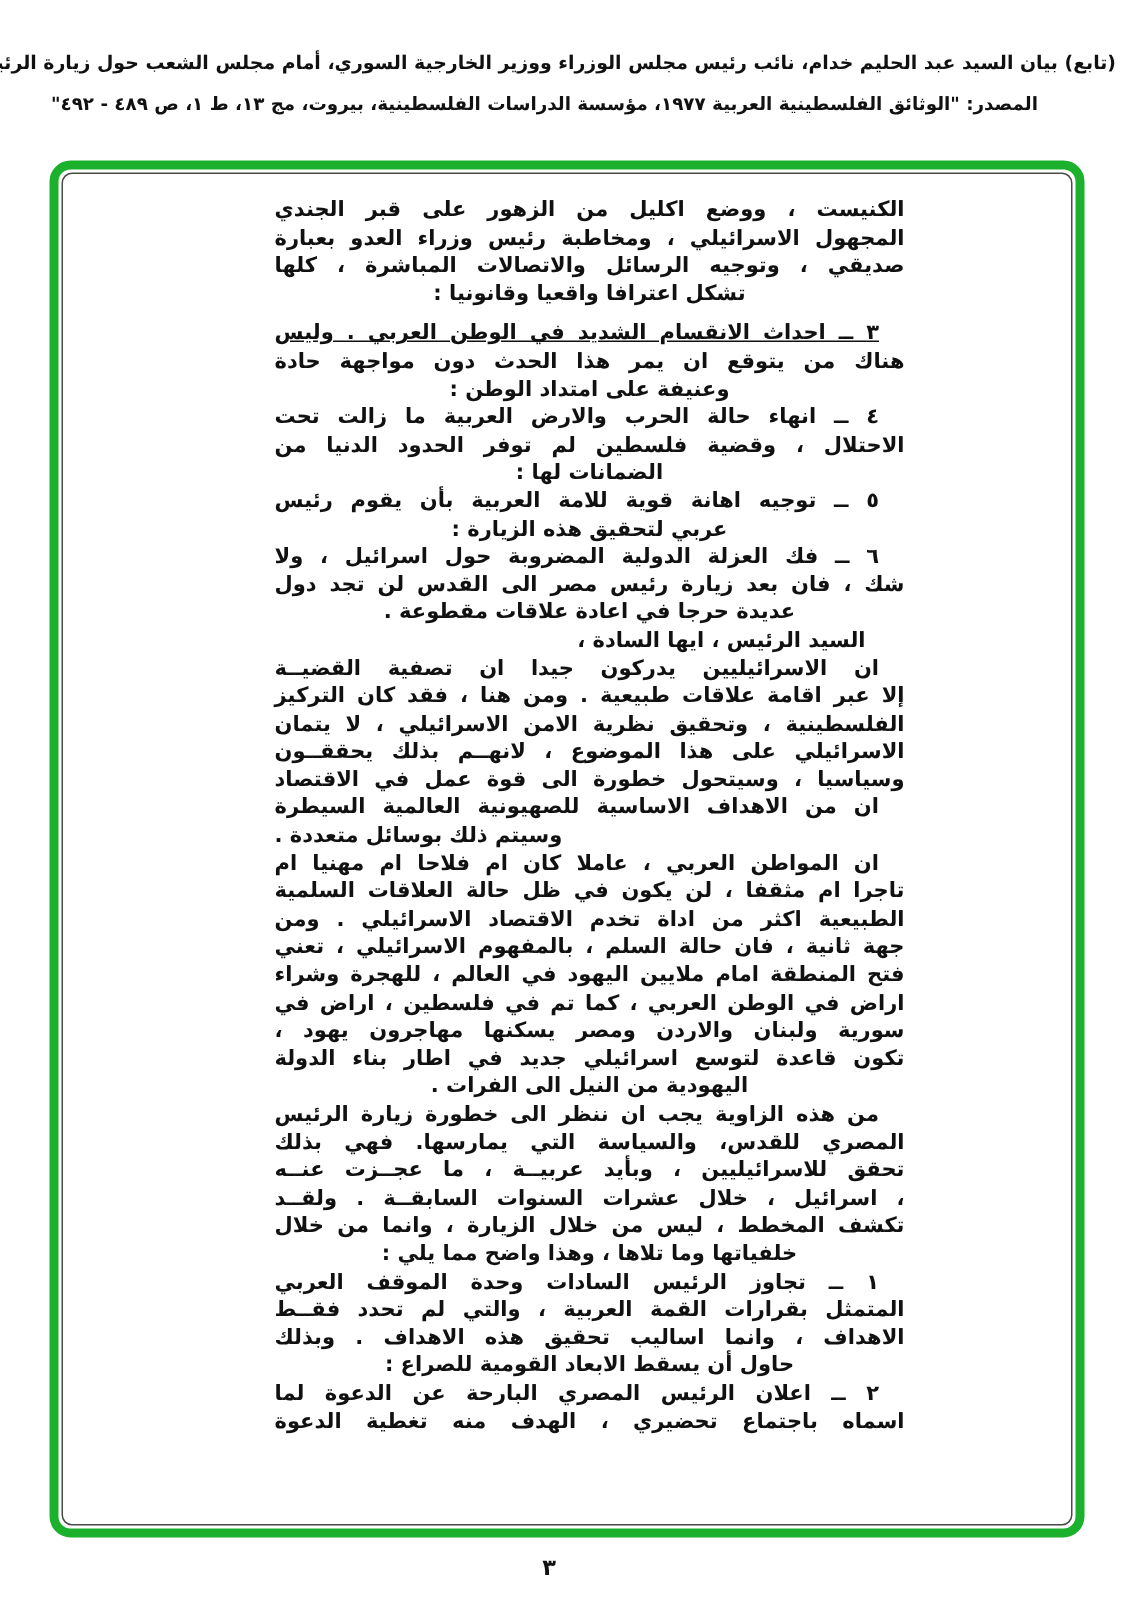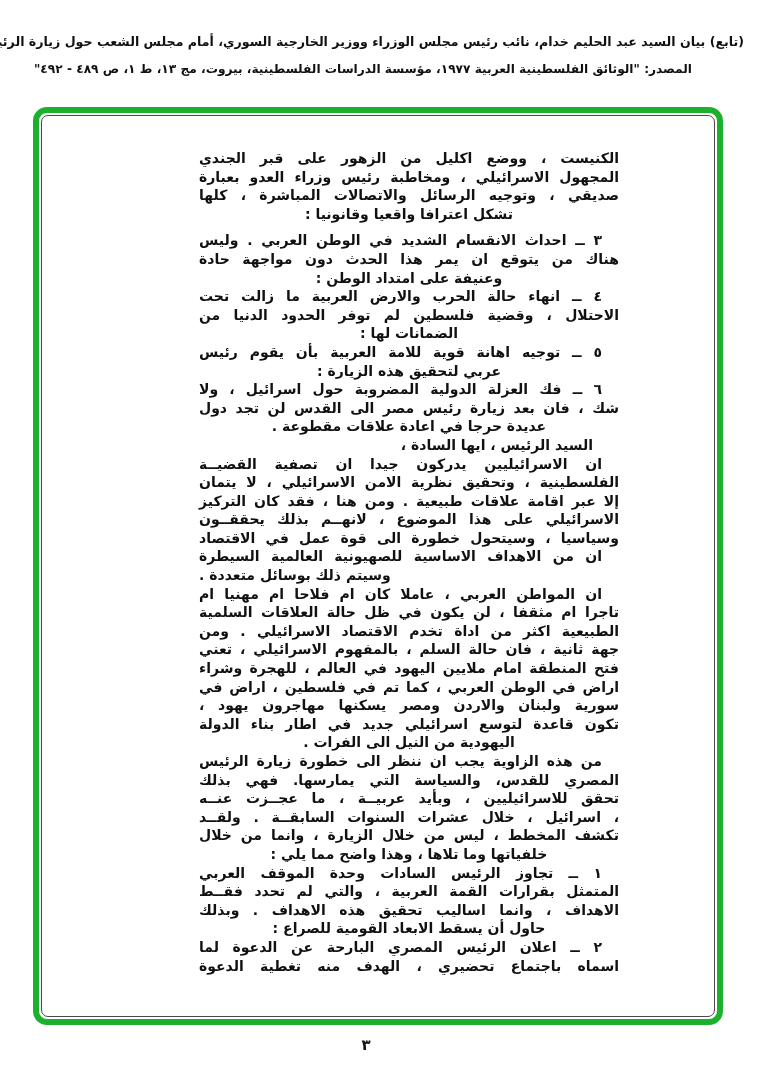--- a/index.html
+++ b/index.html
@@ -42,37 +42,36 @@
   }
   .frame-inner{
     position:absolute; inset:2px;
     border:1px solid #2a2a2a;
     border-radius:7px;
     opacity:.85;
   }
 
   
   .text-col{
-    position:absolute; left:183px; top:149px; width:420px;
+    position:absolute; left:183px; top:131px; width:420px;
     direction:rtl;
     font-weight:bold;
     font-size:14px;
     color:var(--ink);
-    margin-left:16px;
   }
   .ln{
     line-height:18.6px;
     text-align:justify;
     text-align-last:justify;
   }
   .ln.open{ padding-right:17px; }
   .ln.end{ text-align:left; text-align-last:center; }
   .ln.left{ text-align:center; text-align-last:left; }
   .ln.right{ text-align:right; text-align-last:right; padding-right:26px; }
-  .ln.gap{ margin-top:8px; }
+  .ln.gap{ margin-top:8px;text-decoration:underline; }
 
   
   .page-number{
     position:absolute; top:1036px; left:33px; width:666px;
     text-align:center;
     font-size:15px; font-weight:bold;
     direction:rtl;
   }
 </style>
 </head>
@@ -98,22 +97,22 @@
     <div class="ln open">٤ ــ انهاء حالة الحرب والارض العربية ما زالت تحت</div>
     <div class="ln full">الاحتلال ، وقضية فلسطين لم توفر الحدود الدنيا من</div>
     <div class="ln end">الضمانات لها :</div>
     <div class="ln open">٥ ــ توجيه اهانة قوية للامة العربية بأن يقوم رئيس</div>
     <div class="ln end">عربي لتحقيق هذه الزيارة :</div>
     <div class="ln open">٦ ــ فك العزلة الدولية المضروبة حول اسرائيل ، ولا</div>
     <div class="ln full">شك ، فان بعد زيارة رئيس مصر الى القدس لن تجد دول</div>
     <div class="ln end">عديدة حرجا في اعادة علاقات مقطوعة .</div>
     <div class="ln right">السيد الرئيس ، ايها السادة ،</div>
     <div class="ln open">ان الاسرائيليين يدركون جيدا ان تصفية القضيــة</div>
+    <div class="ln full">إلا عبر اقامة علاقات طبيعية . ومن هنا ، فقد كان التركيز</div>
     <div class="ln full">الفلسطينية ، وتحقيق نظرية الامن الاسرائيلي ، لا يتمان</div>
-    <div class="ln full">إلا عبر اقامة علاقات طبيعية . ومن هنا ، فقد كان التركيز</div>
     <div class="ln full">الاسرائيلي على هذا الموضوع ، لانهــم بذلك يحققــون</div>
     <div class="ln full">وسياسيا ، وسيتحول خطورة الى قوة عمل في الاقتصاد</div>
     <div class="ln open">ان من الاهداف الاساسية للصهيونية العالمية السيطرة</div>
     <div class="ln left">وسيتم ذلك بوسائل متعددة .</div>
     <div class="ln open">ان المواطن العربي ، عاملا كان ام فلاحا ام مهنيا ام</div>
     <div class="ln full">تاجرا ام مثقفا ، لن يكون في ظل حالة العلاقات السلمية</div>
     <div class="ln full">الطبيعية اكثر من اداة تخدم الاقتصاد الاسرائيلي . ومن</div>
     <div class="ln full">جهة ثانية ، فان حالة السلم ، بالمفهوم الاسرائيلي ، تعني</div>
     <div class="ln full">فتح المنطقة امام ملايين اليهود في العالم ، للهجرة وشراء</div>
     <div class="ln full">اراض في الوطن العربي ، كما تم في فلسطين ، اراض في</div>

